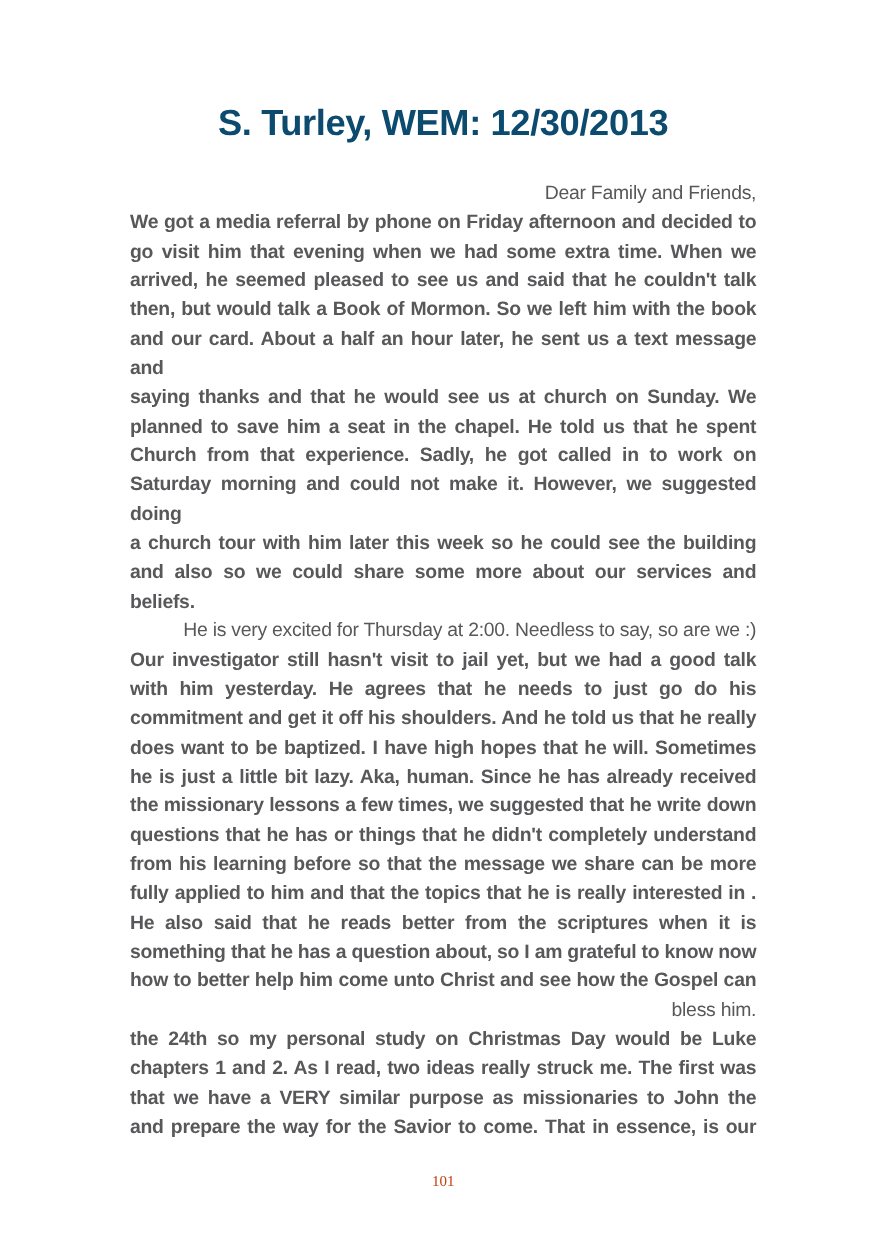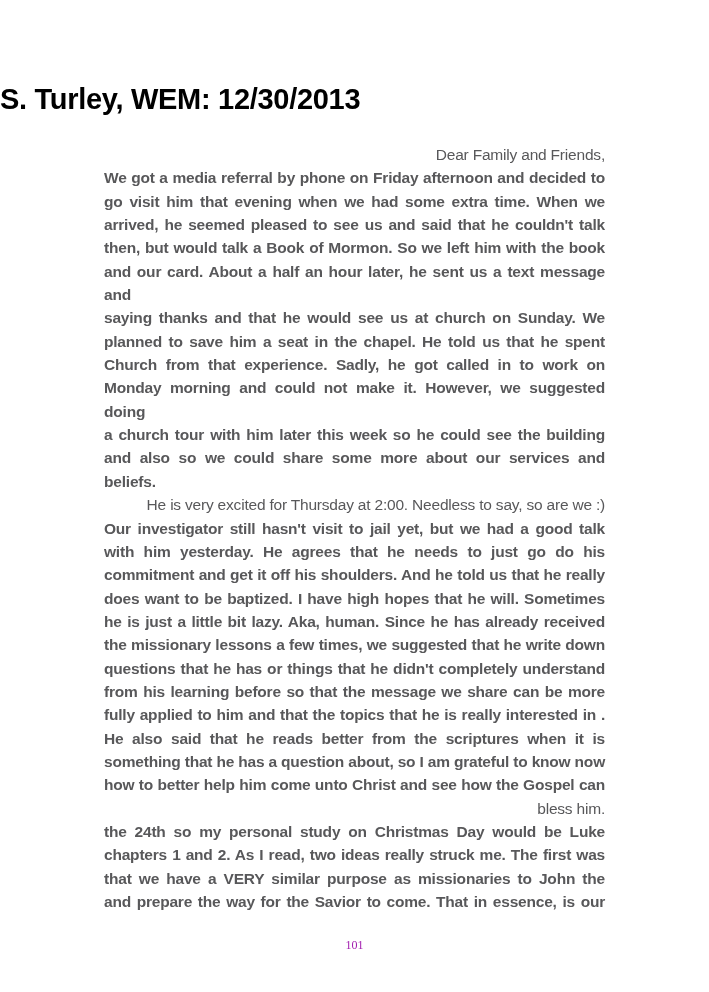--- a/index.html
+++ b/index.html
@@ -14,26 +14,26 @@
     background: #ffffff;
     overflow: hidden;
     font-family: "Liberation Sans", sans-serif;
   }
   .title {
     position: absolute;
     top: 82px;
     left: 0;
     width: 709px;
     margin: 0;
-    text-align: left;
+    text-align: center;
     font-family: "Liberation Sans", sans-serif;
     font-size: 29px;
     font-weight: 700;
     letter-spacing: -0.3px;
-    color: #000000;
+    color: #0c4a6e;
     line-height: 1.2;
   }
   .letter-body {
     position: absolute;
     top: 143px;
     left: 104px;
     width: 501px;
   }
   .letter-body .line {
     font-size: 15.5px;
@@ -49,39 +49,39 @@
     font-weight: bold;
   }
   .page-number {
     position: absolute;
     top: 938px;
     left: 0;
     width: 709px;
     text-align: center;
     font-family: "Liberation Serif", serif;
     font-size: 12px;
-    color: #a21caf;
+    color: #c2410c;
   }
 </style>
 </head>
 <body>
 
 <div class="page">
   <h1 class="title">S. Turley, WEM: 12/30/2013</h1>
   <div class="letter-body">
       <div class="line">Dear Family and Friends,</div>
       <div class="line just">We got a media referral by phone on Friday afternoon and decided to</div>
       <div class="line just">go visit him that evening when we had some extra time. When we</div>
       <div class="line just">arrived, he seemed pleased to see us and said that he couldn't talk</div>
       <div class="line just">then, but would talk a Book of Mormon. So we left him with the book</div>
       <div class="line just">and our card. About a half an hour later, he sent us a text message and</div>
       <div class="line just">saying thanks and that he would see us at church on Sunday. We</div>
       <div class="line just">planned to save him a seat in the chapel. He told us that he spent</div>
       <div class="line just">Church from that experience. Sadly, he got called in to work on</div>
-      <div class="line just">Monday morning and could not make it. However, we suggested doing</div>
+      <div class="line just">Saturday morning and could not make it. However, we suggested doing</div>
       <div class="line just">a church tour with him later this week so he could see the building</div>
       <div class="line just">and also so we could share some more about our services and beliefs.</div>
       <div class="line">He is very excited for Thursday at 2:00. Needless to say, so are we :)</div>
       <div class="line just">Our investigator still hasn't visit to jail yet, but we had a good talk</div>
       <div class="line just">with him yesterday. He agrees that he needs to just go do his</div>
       <div class="line just">commitment and get it off his shoulders. And he told us that he really</div>
       <div class="line just">does want to be baptized. I have high hopes that he will. Sometimes</div>
       <div class="line just">he is just a little bit lazy. Aka, human. Since he has already received</div>
       <div class="line just">the missionary lessons a few times, we suggested that he write down</div>
       <div class="line just">questions that he has or things that he didn't completely understand</div>

